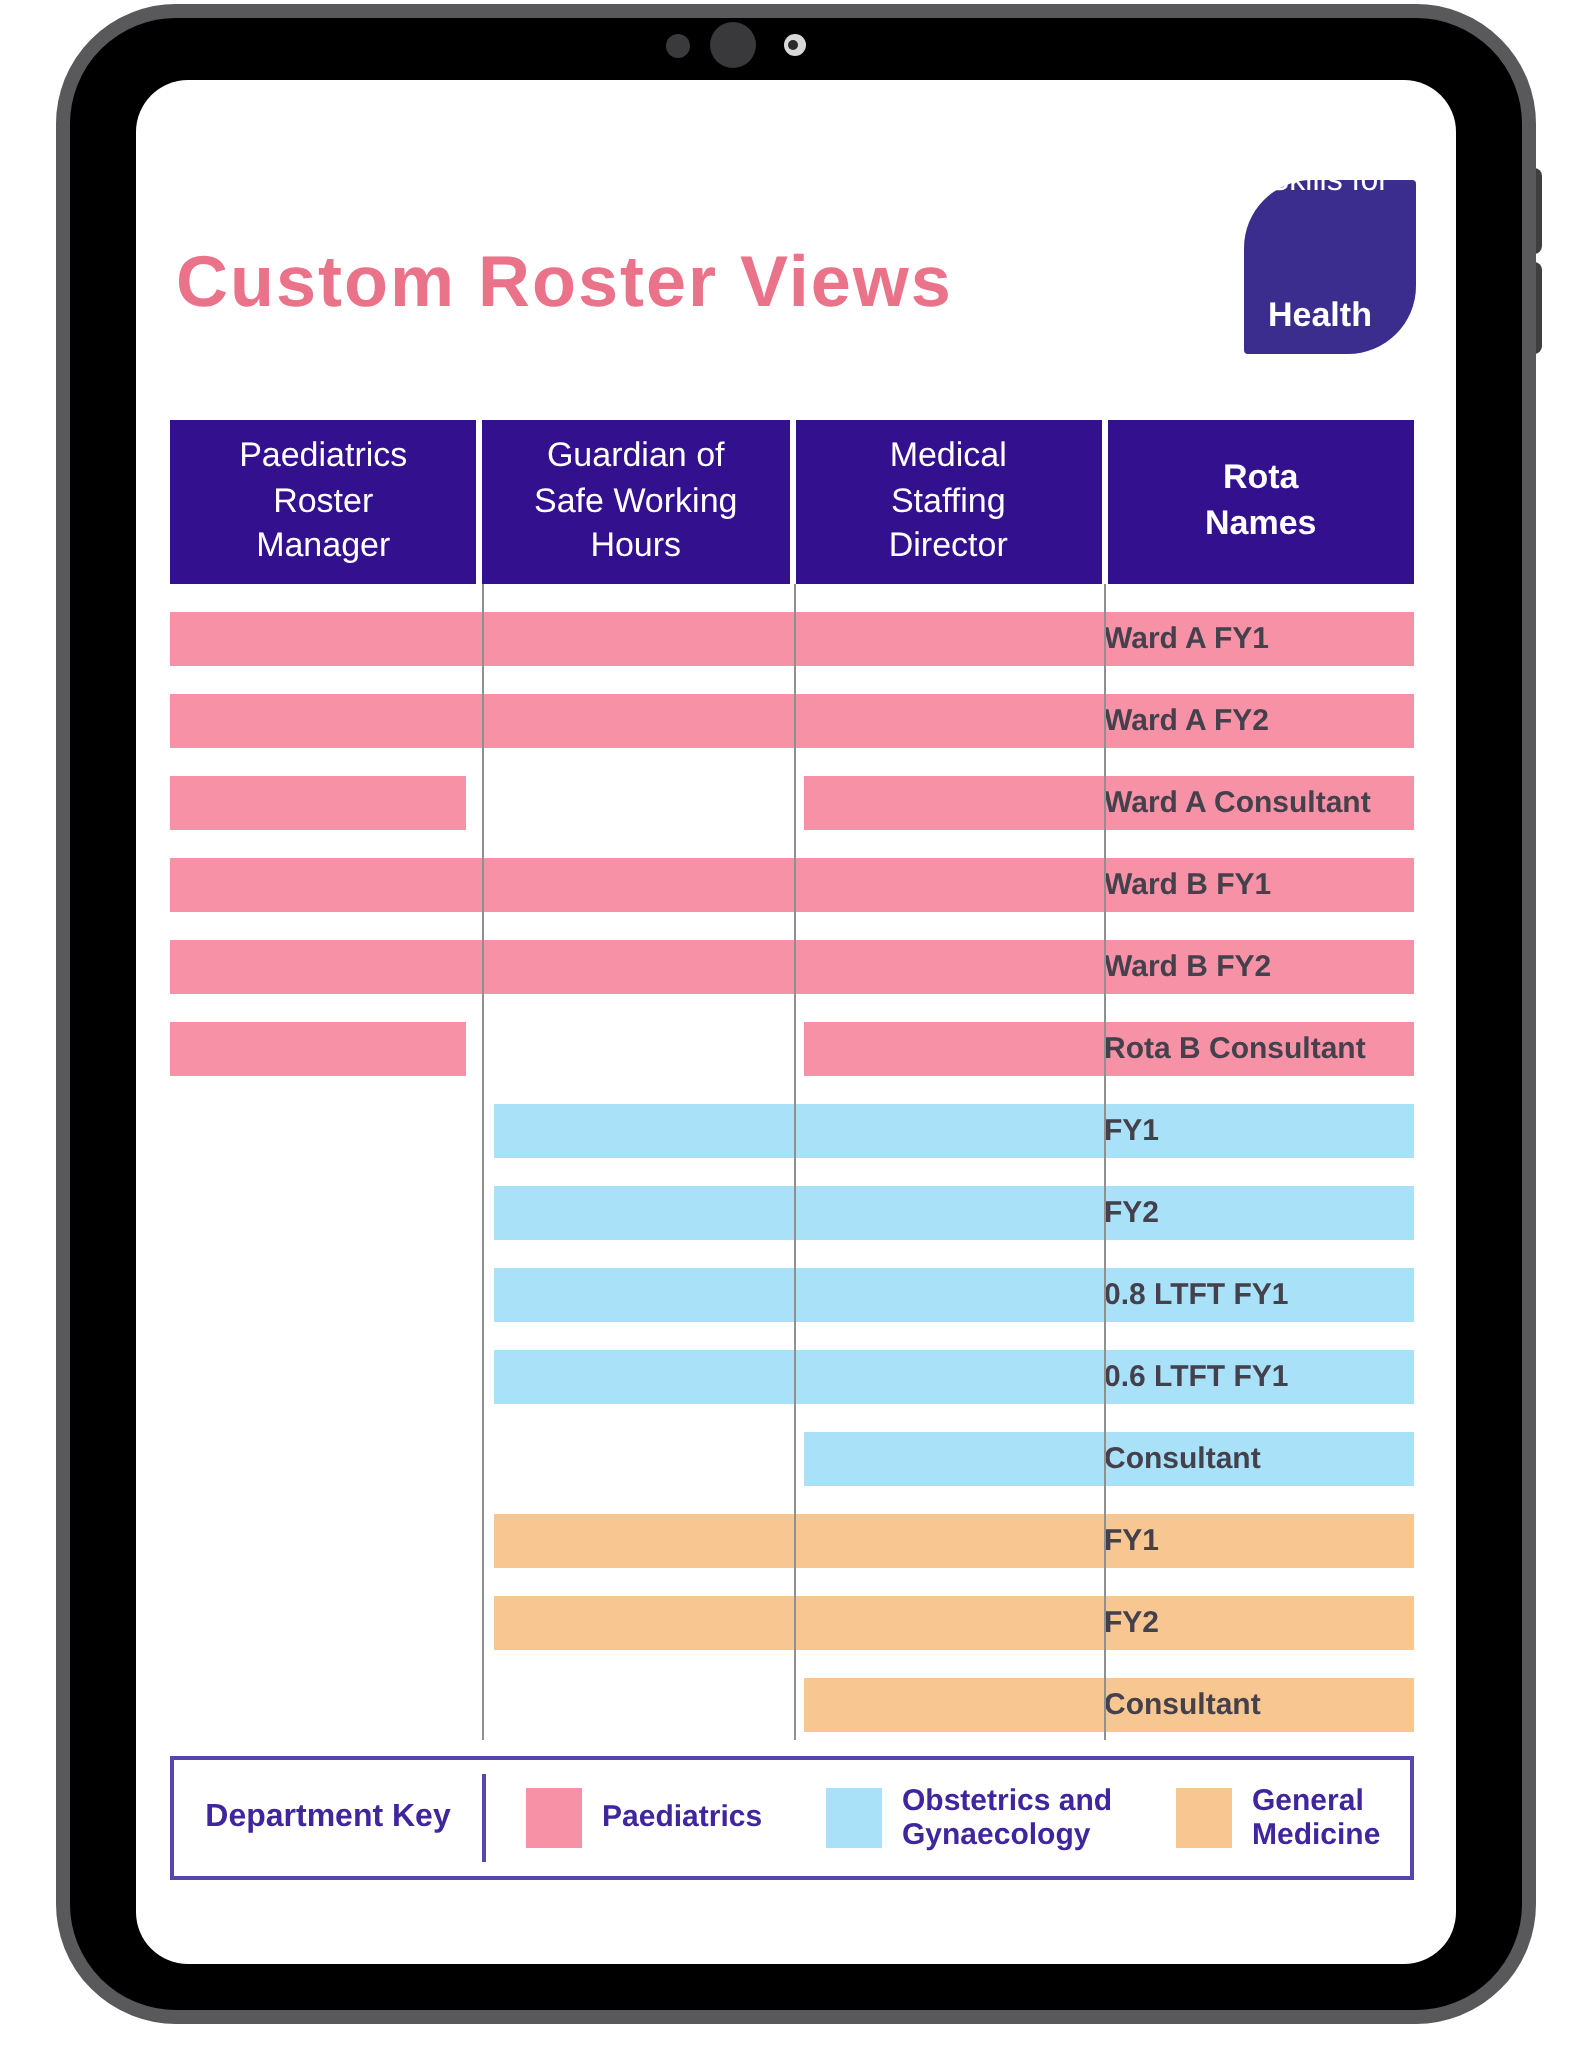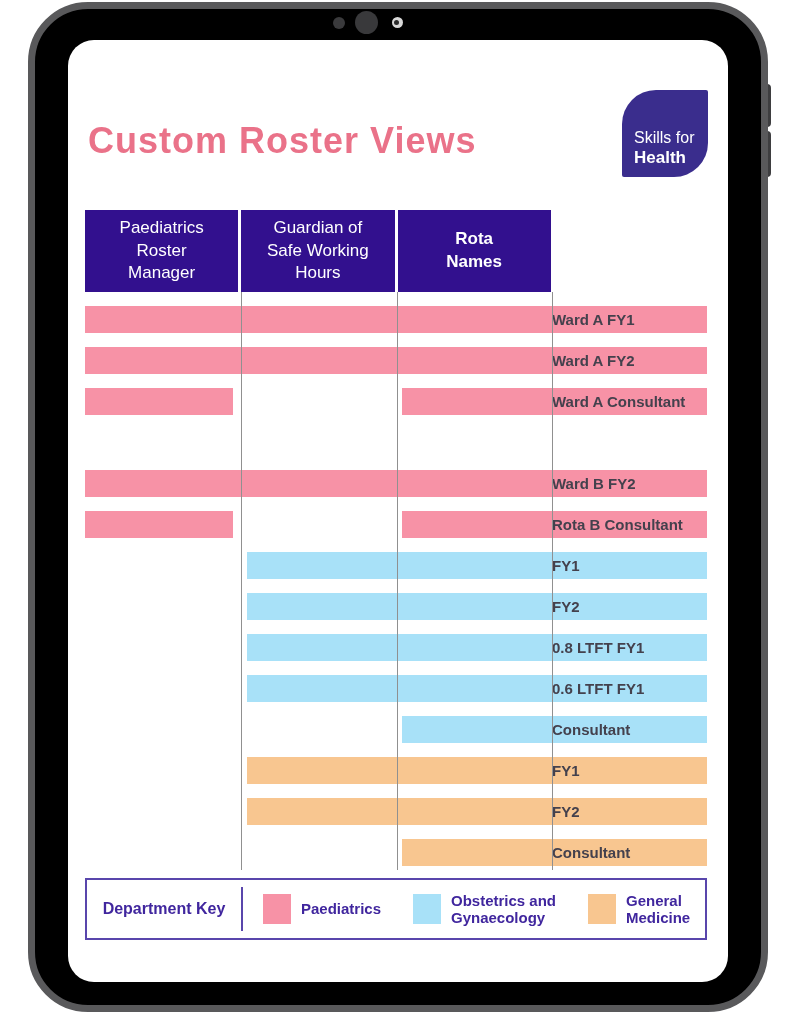--- a/index.html
+++ b/index.html
@@ -22,21 +22,21 @@
   .screen{position:absolute;left:68px;top:40px;width:660px;height:942px;background:#ffffff;
           border-radius:26px;z-index:2;overflow:hidden;}
 
   .page-title{position:absolute;left:20px;top:80px;margin:0;font-size:36px;font-weight:700;
               letter-spacing:1px;color:var(--title,#EA7289);}
 
   .logo{position:absolute;left:554px;top:50px;width:86px;height:87px;background:var(--logo-bg,#3A2D8D);
         border-radius:34px 2px 34px 2px;}
   .logo .txt{position:absolute;left:12px;bottom:9px;color:#ffffff;line-height:1.18;}
   .logo .l1{display:block;font-size:16px;font-weight:400;}
-  .logo .l2{display:block;font-size:17px;font-weight:700;}
+  .logo .l2{display:block;font-size:17px;font-weight:700;margin-top:47px;}
 
   
   .thead{position:absolute;left:17px;top:170px;width:622px;height:82px;display:grid;
          grid-template-columns:repeat(4,1fr);column-gap:3px;z-index:2;}
   .th{background:var(--header-bg,#32108E);color:#ffffff;display:flex;align-items:center;justify-content:center;
       text-align:center;font-size:17px;line-height:1.33;white-space:pre-line;font-weight:400;}
   .th.bold{font-weight:700;}
 
   
   .rows{position:absolute;left:0;top:0;width:100%;height:100%;z-index:2;}
@@ -85,37 +85,44 @@
       </div>
     </div>
 
     <div class="thead" id="thead">
         <div class="th">Paediatrics
 Roster
 Manager</div>
         <div class="th">Guardian of
 Safe Working
 Hours</div>
+        <div class="th">Medical
+Staffing
+Director</div>
         <div class="th bold">Rota
 Names</div>
       </div>
 
     <div class="rows" id="rows">
         <div class="row" style="top: 266px;">
           <div class="bar" style="left: 17px; width: 622px; background: rgb(247, 146, 166);"></div>
           <div class="rowlabel">Ward A FY1</div>
         </div>
         <div class="row" style="top: 307px;">
           <div class="bar" style="left: 17px; width: 622px; background: rgb(247, 146, 166);"></div>
           <div class="rowlabel">Ward A FY2</div>
         </div>
         <div class="row" style="top: 348px;">
           <div class="bar" style="left: 17px; width: 148px; background: rgb(247, 146, 166);"></div>
           <div class="bar" style="left: 334px; width: 305px; background: rgb(247, 146, 166);"></div>
           <div class="rowlabel">Ward A Consultant</div>
+        </div>
+        <div class="row" style="top: 389px;">
+          <div class="bar" style="left: 17px; width: 622px; background: rgb(247, 146, 166);"></div>
+          <div class="rowlabel">Ward B FY1</div>
         </div>
         <div class="row" style="top: 430px;">
           <div class="bar" style="left: 17px; width: 622px; background: rgb(247, 146, 166);"></div>
           <div class="rowlabel">Ward B FY2</div>
         </div>
         <div class="row" style="top: 471px;">
           <div class="bar" style="left: 17px; width: 148px; background: rgb(247, 146, 166);"></div>
           <div class="bar" style="left: 334px; width: 305px; background: rgb(247, 146, 166);"></div>
           <div class="rowlabel">Rota B Consultant</div>
         </div>

